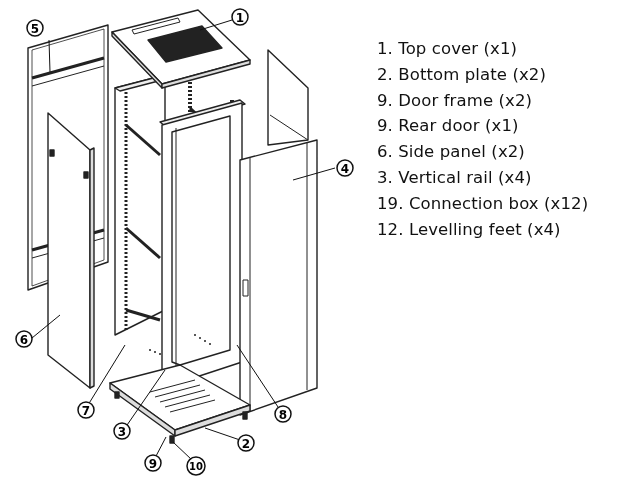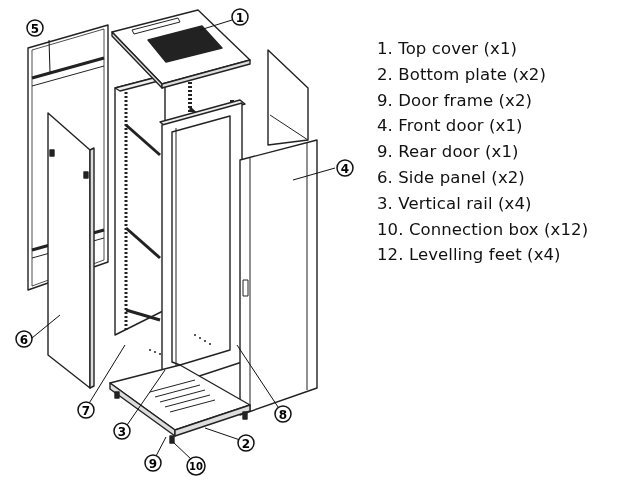--- a/index.html
+++ b/index.html
@@ -151,19 +151,18 @@
   <g>
       <circle cx="196" cy="466" r="9" fill="#fff" stroke="#111" stroke-width="1.5"></circle>
       <text class="callout-num" x="196" y="470" text-anchor="middle" style="font-size:10px">10</text>
     </g>
 </svg>
 
 <ul id="parts-list">
   <li>1. Top cover (x1)</li>
   <li>2. Bottom plate (x2)</li>
   <li>9. Door frame (x2)</li>
-  <li>4. Front door (x1)</li>
   <li>9. Rear door (x1)</li>
   <li>6. Side panel (x2)</li>
   <li>3. Vertical rail (x4)</li>
-  <li>10. Connection box (x12)</li>
+  <li>19. Connection box (x12)</li>
   <li>12. Levelling feet (x4)</li>
 </ul>
 
 </body></html>

